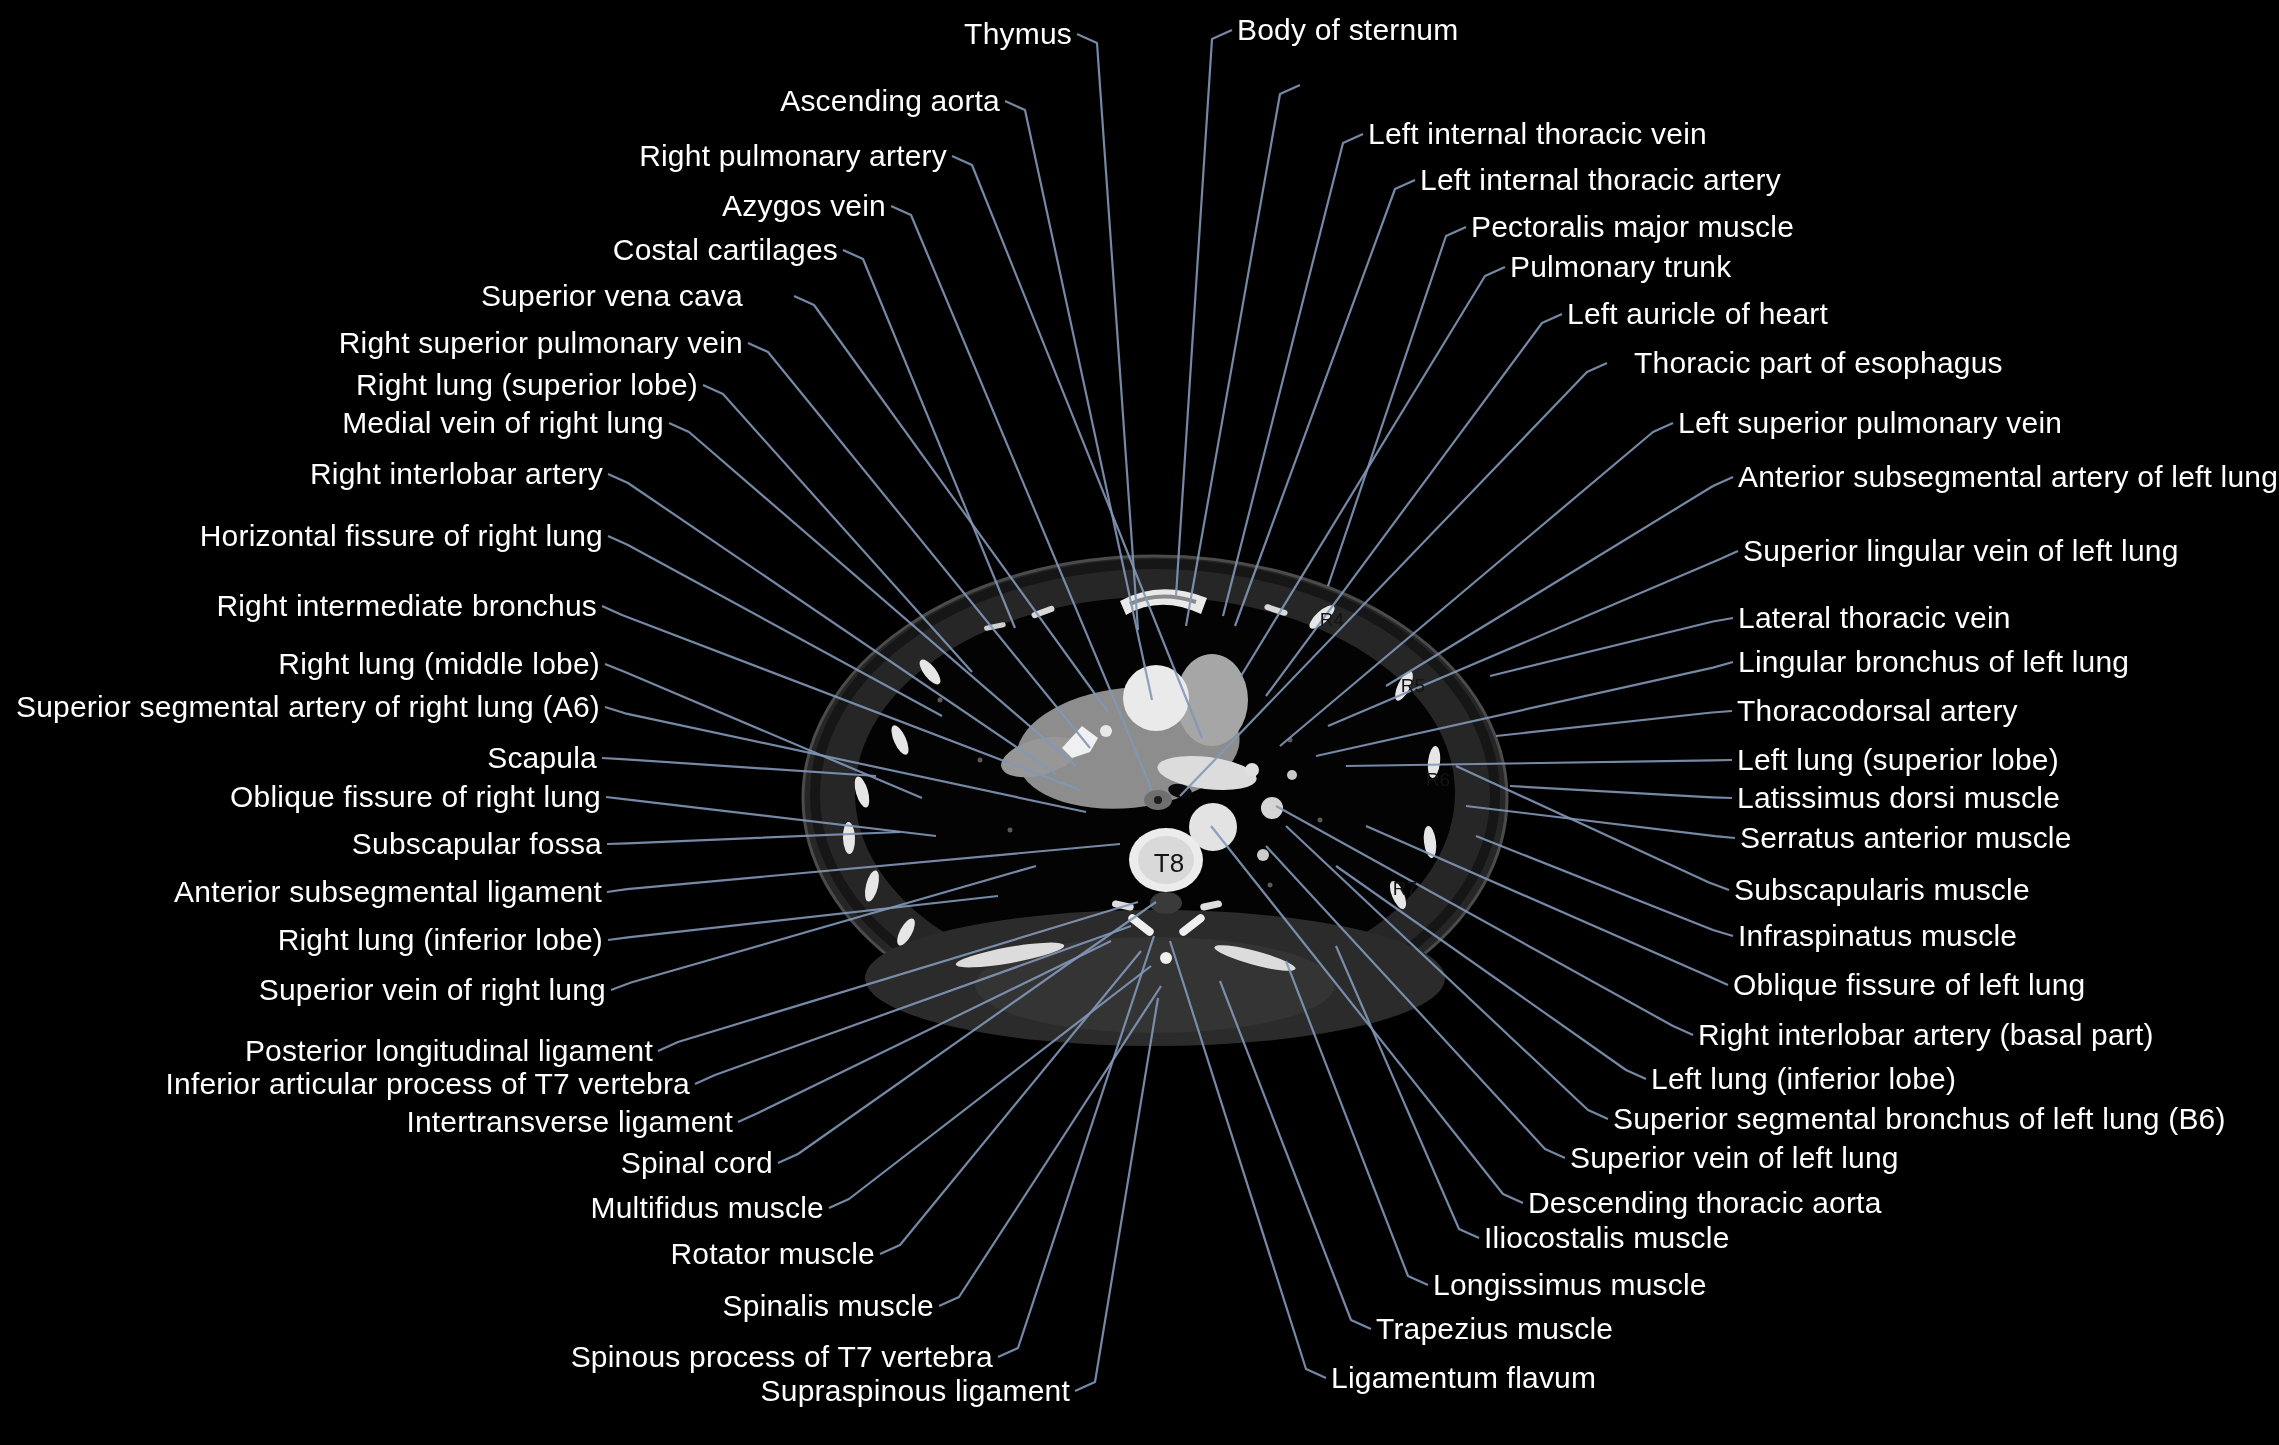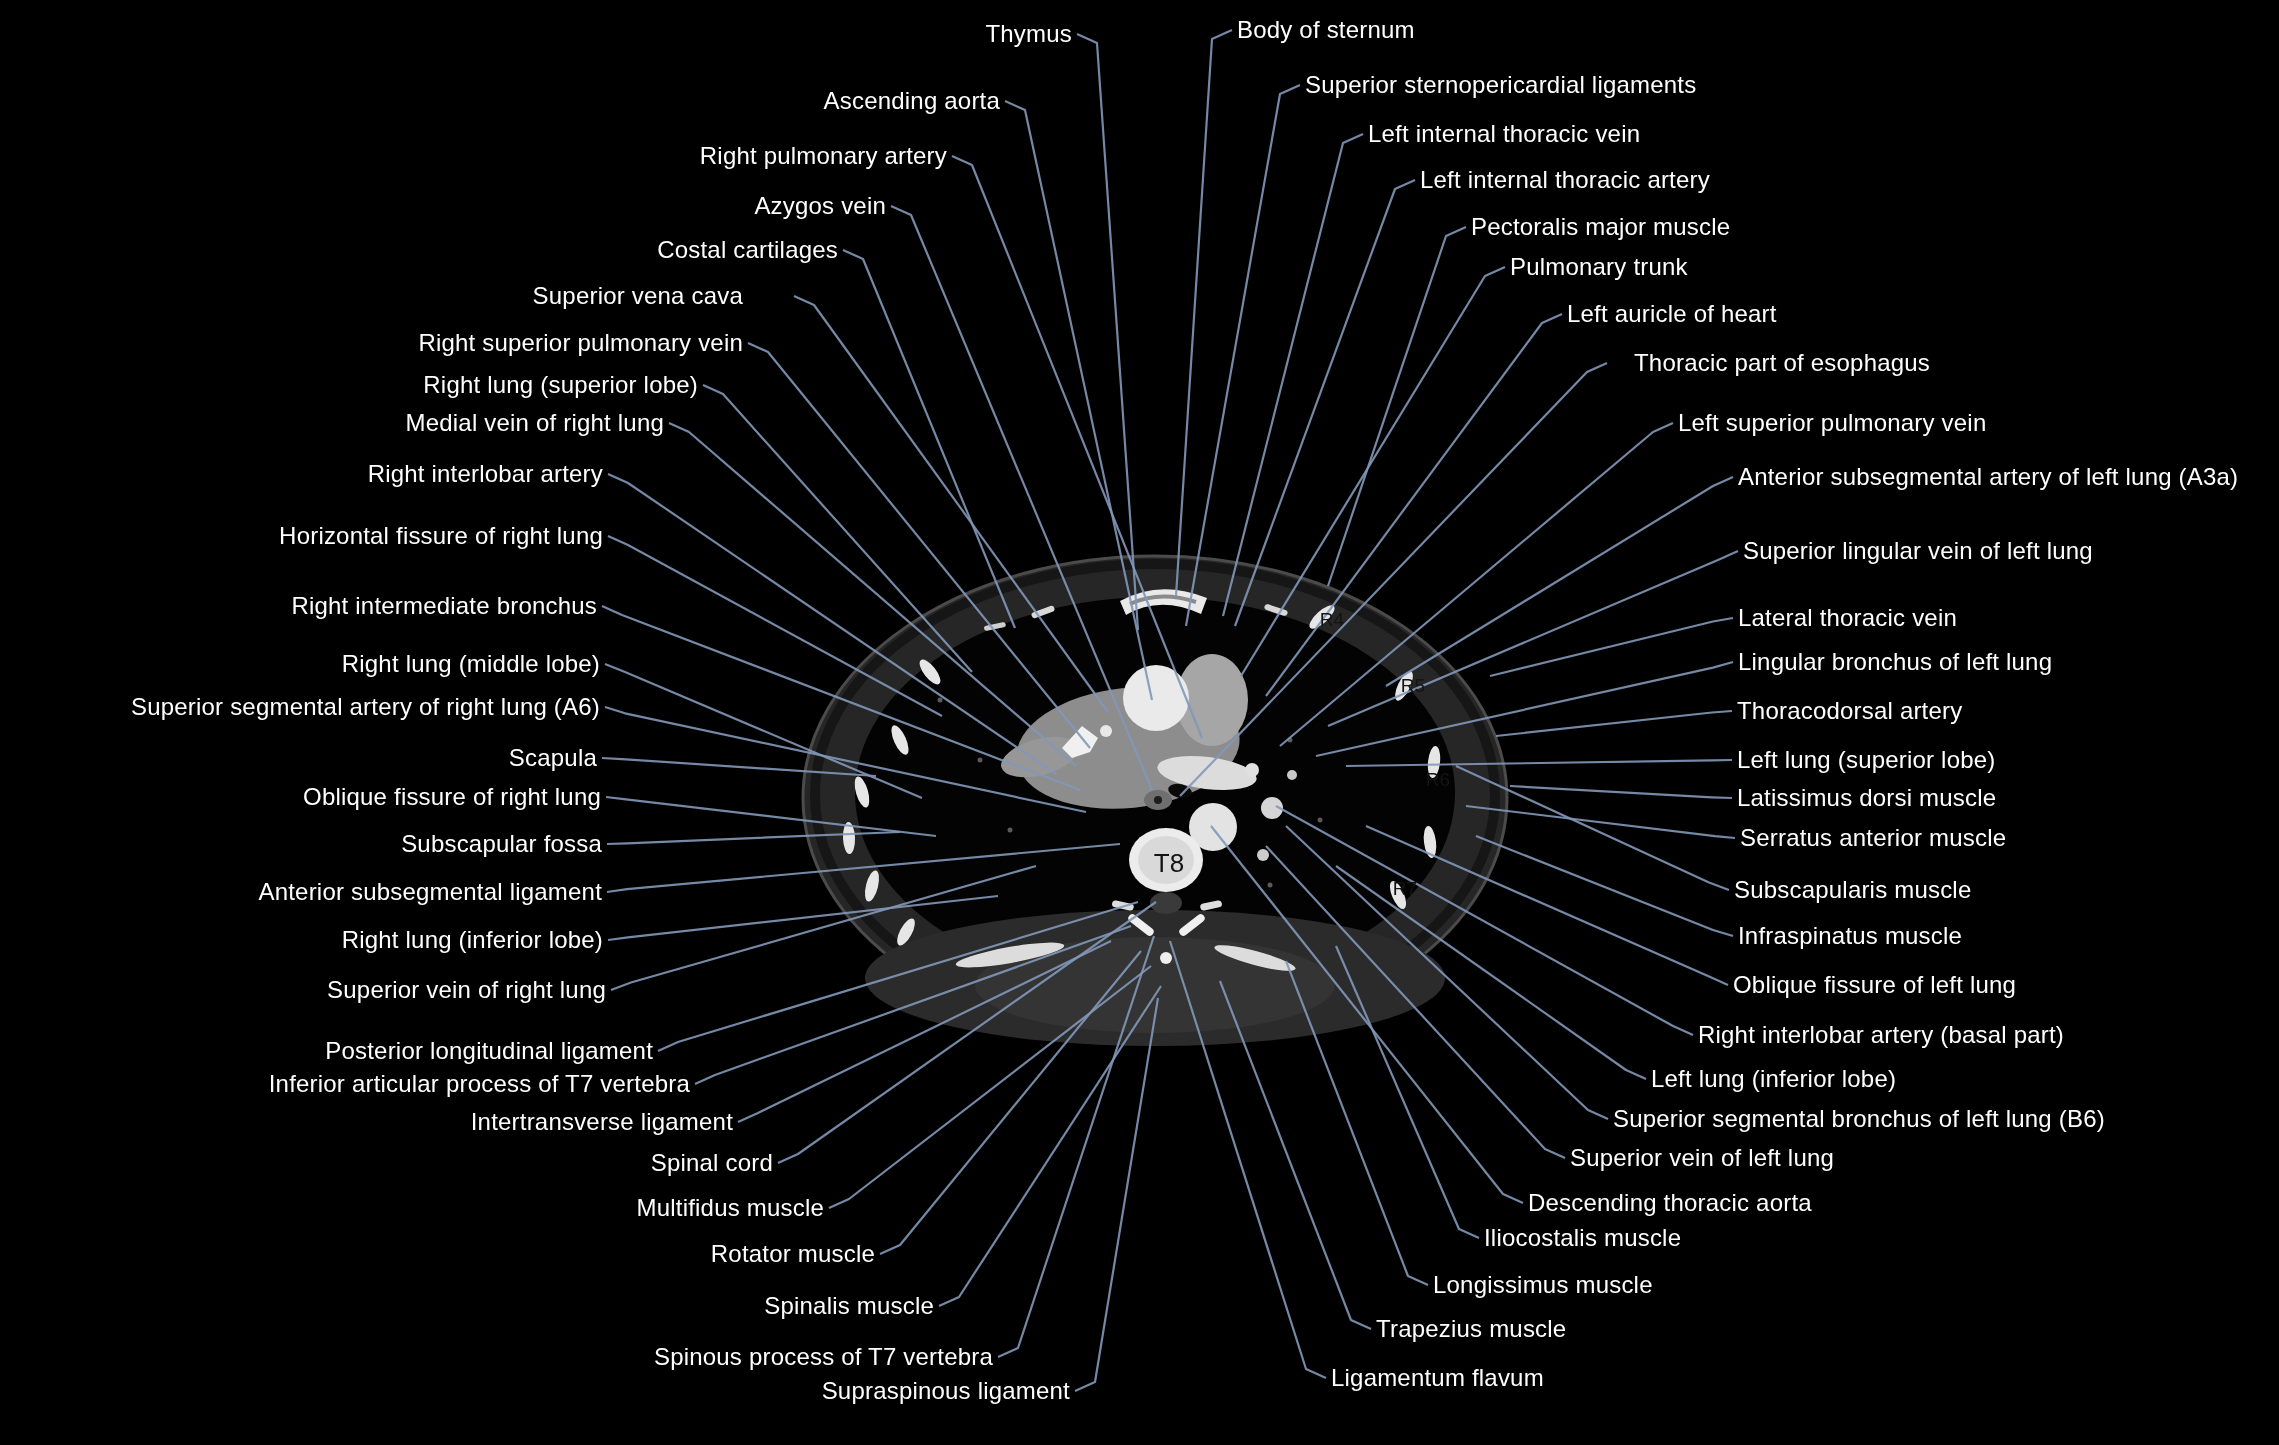--- a/index.html
+++ b/index.html
@@ -8,21 +8,21 @@
     width:2279px;height:1445px;
     background:#000;
     overflow:hidden;
     font-family:"Liberation Sans", sans-serif;
   }
   #ct-svg{position:absolute;left:0;top:0;}
   .label{
     position:absolute;
     transform:translateY(-50%);
     color:#ffffff;
-    font-size:24px;
+    font-size:30px;
     line-height:1.05;
     white-space:nowrap;
     letter-spacing:0.2px;
     text-shadow:0 0 2px rgba(0,0,0,.8);
   }
   polyline.leader{
     stroke:#8298b8;
     stroke-width:2.2;
     fill:none;
     opacity:0.9;
@@ -199,21 +199,20 @@
     <div class="label" style="top: 1051px; right: 1626px;">Posterior longitudinal ligament</div>
     <div class="label" style="top: 1084px; right: 1589px; text-align: right;">Inferior articular process of T7 vertebra</div>
     <div class="label" style="top: 1122px; right: 1546px;">Intertransverse ligament</div>
     <div class="label" style="top: 1163px; right: 1506px;">Spinal cord</div>
     <div class="label" style="top: 1208px; right: 1455px;">Multifidus muscle</div>
     <div class="label" style="top: 1254px; right: 1404px;">Rotator muscle</div>
     <div class="label" style="top: 1306px; right: 1345px;">Spinalis muscle</div>
     <div class="label" style="top: 1357px; right: 1286px;">Spinous process of T7 vertebra</div>
     <div class="label" style="top: 1391px; right: 1209px;">Supraspinous ligament</div>
     <div class="label" style="top: 30px; left: 1237px;">Body of sternum</div>
-    <div class="label" style="top: 85px; left: 1305px;">Superior sternopericardial ligaments</div>
     <div class="label" style="top: 134px; left: 1368px;">Left internal thoracic vein</div>
     <div class="label" style="top: 180px; left: 1420px;">Left internal thoracic artery</div>
     <div class="label" style="top: 227px; left: 1471px;">Pectoralis major muscle</div>
     <div class="label" style="top: 267px; left: 1510px;">Pulmonary trunk</div>
     <div class="label" style="top: 314px; left: 1567px;">Left auricle of heart</div>
     <div class="label" style="top: 363px; left: 1612px; margin-left: 22px;">Thoracic part of esophagus</div>
     <div class="label" style="top: 423px; left: 1678px;">Left superior pulmonary vein</div>
     <div class="label" style="top: 477px; left: 1738px;">Anterior subsegmental artery of left lung (A3a)</div>
     <div class="label" style="top: 551px; left: 1743px;">Superior lingular vein of left lung</div>
     <div class="label" style="top: 618px; left: 1738px;">Lateral thoracic vein</div>

